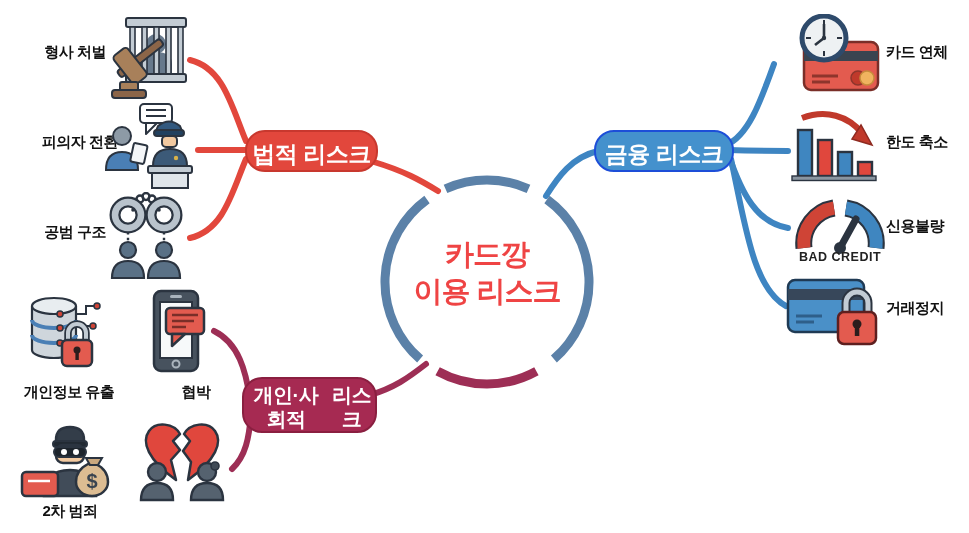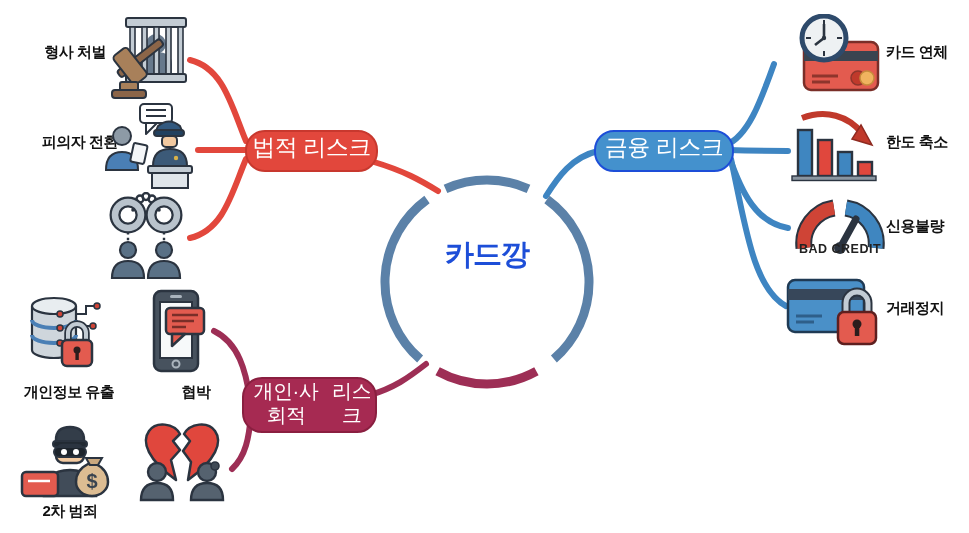--- a/index.html
+++ b/index.html
@@ -10,34 +10,35 @@
   .links{position:absolute;left:0;top:0;width:969px;height:533px;}
   .abs{position:absolute;}
   .item-label{
     position:absolute;font-weight:800;color:#111;font-size:15px;
     letter-spacing:-0.5px;line-height:1.1;white-space:nowrap;
   }
   .t-right{text-align:right;}
   .t-left{text-align:left;}
   .t-center{text-align:center;}
   .pill{
-    position:absolute;display:flex;align-items:flex-start;justify-content:center;
-    color:#fff;font-weight:400;border-radius:20px;letter-spacing:-0.5px;
+    position:absolute;display:flex;align-items:flex-end;justify-content:center;
+    color:#fff;font-weight:700;border-radius:20px;letter-spacing:-0.5px;
     text-align:center;
   }
   .pill-legal{background:#e2473c;border:2px solid #c8382e;font-size:23px;}
   .pill-financial{background:#4491cd;border:2px solid #1d4ed8;font-size:23px;}
   .pill-personal{background:#a62a52;border:2px solid #8a1f40;font-size:20px;line-height:1.2;flex-direction:row;}
   .center-text{
     position:absolute;left:377px;top:236px;width:220px;text-align:center;
-    font-weight:800;color:#1d4ed8;font-size:29px;line-height:1.28;letter-spacing:-1px;
+    font-weight:800;color:#ef4444;font-size:29px;line-height:1.28;letter-spacing:-1px;
   }
   .gauge-caption{
     position:absolute;font-weight:700;color:#222;font-size:12.5px;letter-spacing:0.5px;
     text-align:center;
+    margin-top:8px;
   }
   svg.icon{display:block;}
 </style>
 </head>
 <body>
 
 <div class="canvas">
 
   <svg class="links" viewBox="0 0 969 533" aria-hidden="true">
 
@@ -65,20 +66,21 @@
     <g fill="none" stroke-width="9">
       <path d="M445.5,188.8 A102,102 0 0 1 528.5,188.8" stroke="#5b81a8"></path>
       <path d="M547,199.5 A102,102 0 0 1 553.9,359" stroke="#5b81a8"></path>
       <path d="M536.4,371.2 A102,102 0 0 1 437.6,371.2" stroke="#9d2e55"></path>
       <path d="M420.1,359 A102,102 0 0 1 427,199.5" stroke="#5b81a8"></path>
     </g>
   </svg>
 
   <div class="center-text">
     <div>카드깡</div>
+    <div>이용 리스크</div>
   </div>
 
   <div class="pill pill-legal" style="left:245px;top:130px;width:129px;height:38px;">
     <span>법적 리스크</span>
   </div>
 
   <div class="pill pill-financial" style="left:594px;top:130px;width:136px;height:38px;">
     <span>금융 리스크</span>
   </div>
 
@@ -117,20 +119,21 @@
     <rect x="28" y="42" width="14" height="19" rx="2" transform="rotate(12 35 51)" fill="#f4f6f8" stroke="#2b3440" stroke-width="2"></rect>
     <path d="M54,24 q11,-9 22,0 l2,5 h-26 z" fill="#33597f" stroke="#2b3440" stroke-width="2"></path>
     <rect x="50" y="28" width="30" height="6" rx="3" fill="#22415f" stroke="#2b3440" stroke-width="2"></rect>
     <rect x="58" y="34" width="15" height="11" rx="4" fill="#f2c9a0" stroke="#2b3440" stroke-width="2"></rect>
     <path d="M49,64 q0,-17 17,-17 q17,0 17,17 z" fill="#3c5a78" stroke="#2b3440" stroke-width="2"></path>
     <circle cx="72" cy="56" r="2.2" fill="#d8b24a"></circle>
     <rect x="44" y="64" width="44" height="7" rx="2" fill="#c3ccd4" stroke="#2b3440" stroke-width="2"></rect>
     <rect x="48" y="71" width="36" height="15" fill="#dfe5ea" stroke="#2b3440" stroke-width="2"></rect>
   </svg>
 
+  <div class="item-label t-right" style="left:4px;top:224px;width:102px;">공범 구조</div>
   <svg class="icon abs" style="left:104px;top:192px;" width="84" height="88" viewBox="0 0 84 88">
     <circle cx="36" cy="7" r="3.5" fill="none" stroke="#2b3440" stroke-width="2.4"></circle>
     <circle cx="42" cy="4.5" r="3.5" fill="none" stroke="#2b3440" stroke-width="2.4"></circle>
     <circle cx="48" cy="7" r="3.5" fill="none" stroke="#2b3440" stroke-width="2.4"></circle>
     <circle cx="24" cy="23" r="13" fill="none" stroke="#2b3440" stroke-width="11"></circle>
     <circle cx="24" cy="23" r="13" fill="none" stroke="#b9c3cc" stroke-width="6.5"></circle>
     <circle cx="60" cy="23" r="13" fill="none" stroke="#2b3440" stroke-width="11"></circle>
     <circle cx="60" cy="23" r="13" fill="none" stroke="#b9c3cc" stroke-width="6.5"></circle>
     <circle cx="29" cy="18" r="1.8" fill="#2b3440"></circle>
     <circle cx="55" cy="18" r="1.8" fill="#2b3440"></circle>

